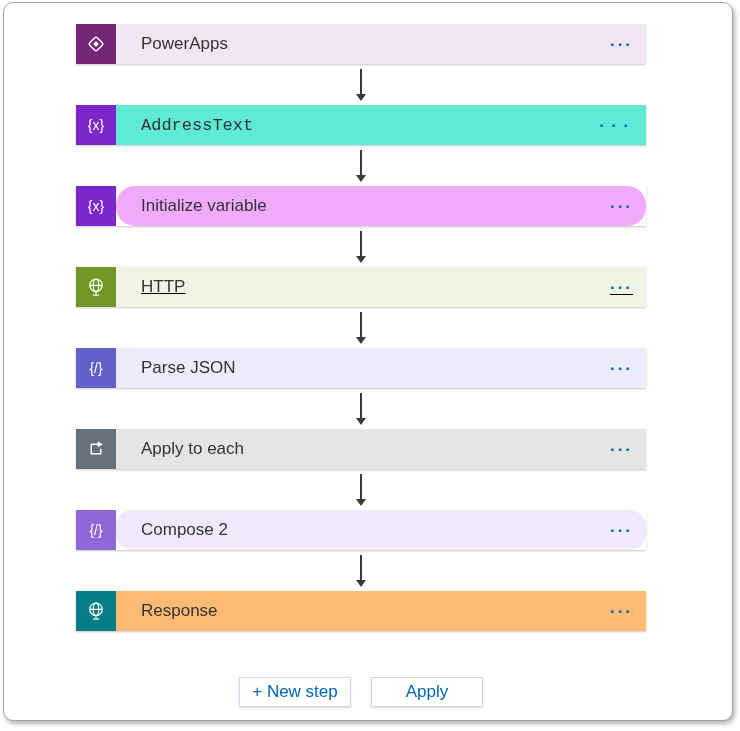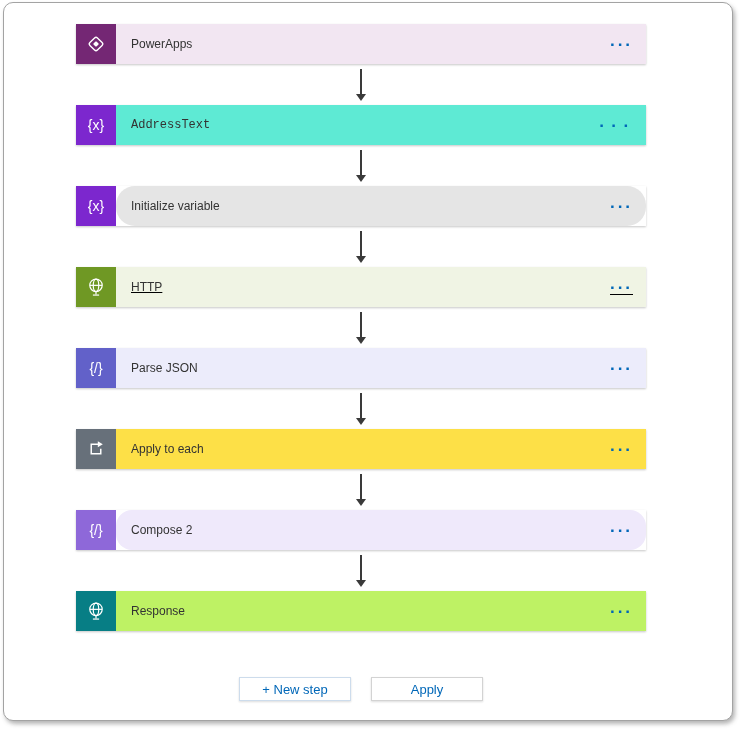--- a/index.html
+++ b/index.html
@@ -27,43 +27,43 @@
     width:40px;flex:none;
     display:flex;align-items:center;justify-content:center;
     color:#fff;font-size:14px;font-weight:400;
   }
   .step-icon svg{display:block;}
   .glyph-icon{font-size:14px;letter-spacing:0;}
   .step-bar{
     flex:1;display:flex;align-items:center;justify-content:space-between;
     padding:0 13px 0 15px;
   }
-  .step-label{font-size:12px;color:#333;}
+  .step-label{font-size:17px;color:#333;margin-left:10px;}
   .step-menu{
     color:var(--accent,#0067b8);
     font-size:17px;font-weight:700;letter-spacing:2px;line-height:1;
     cursor:pointer;user-select:none;
   }
   .connector{
     height:41px;display:flex;flex-direction:column;
     align-items:center;justify-content:center;
   }
   .connector .line{width:1.5px;height:25px;background:var(--arrow,#3a3a3a);}
   .connector .head{
     width:0;height:0;
     border-left:5px solid transparent;border-right:5px solid transparent;
     border-top:7px solid var(--arrow,#3a3a3a);
   }
   .footer{
     display:flex;justify-content:center;gap:20px;margin-top:46px;
   }
   .btn{
-    min-width:112px;height:24px;
+    min-width:112px;height:30px;
     background:#fff;border:1px solid #d3d3d3;
-    font-family:inherit;font-size:13px;color:var(--accent,#0067b8);
+    font-family:inherit;font-size:17px;color:var(--accent,#0067b8);
     box-shadow:0 1px 2px rgba(0,0,0,.14);
     cursor:pointer;
   }
   .btn-new{border-color:#cddcec;}
 </style>
 </head>
 <body>
 
 <div class="frame">
   <div class="flow">
@@ -98,21 +98,21 @@
 
     <div class="connector">
         <div class="line"></div>
         <div class="head"></div>
       </div>
 
     <div class="step">
       <div class="step-icon glyph-icon" style="background: rgb(124, 39, 206);">
         <span>{x}</span>
       </div>
-      <div class="step-bar" style="background: #e5e5e5; border-radius: 19px;">
+      <div class="step-bar" style="background: #f0abfc; border-radius: 19px;">
         <span class="step-label">Initialize variable</span>
         <span class="step-menu">···</span>
       </div>
     </div>
 
     <div class="connector">
         <div class="line"></div>
         <div class="head"></div>
       </div>
 
@@ -152,21 +152,21 @@
         <div class="head"></div>
       </div>
 
     <div class="step">
       <div class="step-icon" style="background: rgb(103, 112, 122);">
         <svg width="22" height="22" viewBox="0 0 24 24">
           <path d="M14.6 6.8 H6.8 V17.2 H17.2 V11.6" fill="none" stroke="#fff" stroke-width="1.6"></path>
           <path d="M14 3.6 L19.4 6.8 L14 10 Z" fill="#fff"></path>
         </svg>
       </div>
-      <div class="step-bar" style="background: #fde047;">
+      <div class="step-bar" style="background: #e5e5e5;">
         <span class="step-label">Apply to each</span>
         <span class="step-menu">···</span>
       </div>
     </div>
 
     <div class="connector">
         <div class="line"></div>
         <div class="head"></div>
       </div>
 
@@ -188,21 +188,21 @@
     <div class="step">
       <div class="step-icon" style="background: rgb(7, 126, 133);">
         <svg width="22" height="22" viewBox="0 0 24 24" fill="none" stroke="#fff" stroke-width="1.3">
           <circle cx="12" cy="10.2" r="6.8"></circle>
           <ellipse cx="12" cy="10.2" rx="3" ry="6.8"></ellipse>
           <path d="M5.4 10.2 h13.2"></path>
           <path d="M12 17.2 v3"></path>
           <path d="M8.6 20.8 h6.8"></path>
         </svg>
       </div>
-      <div class="step-bar" style="background: #bef264;">
+      <div class="step-bar" style="background: #fdba74;">
         <span class="step-label">Response</span>
         <span class="step-menu">···</span>
       </div>
     </div>
 
     <div class="footer">
       <button class="btn btn-new">+ New step</button>
       <button class="btn">Apply</button>
     </div>
 

